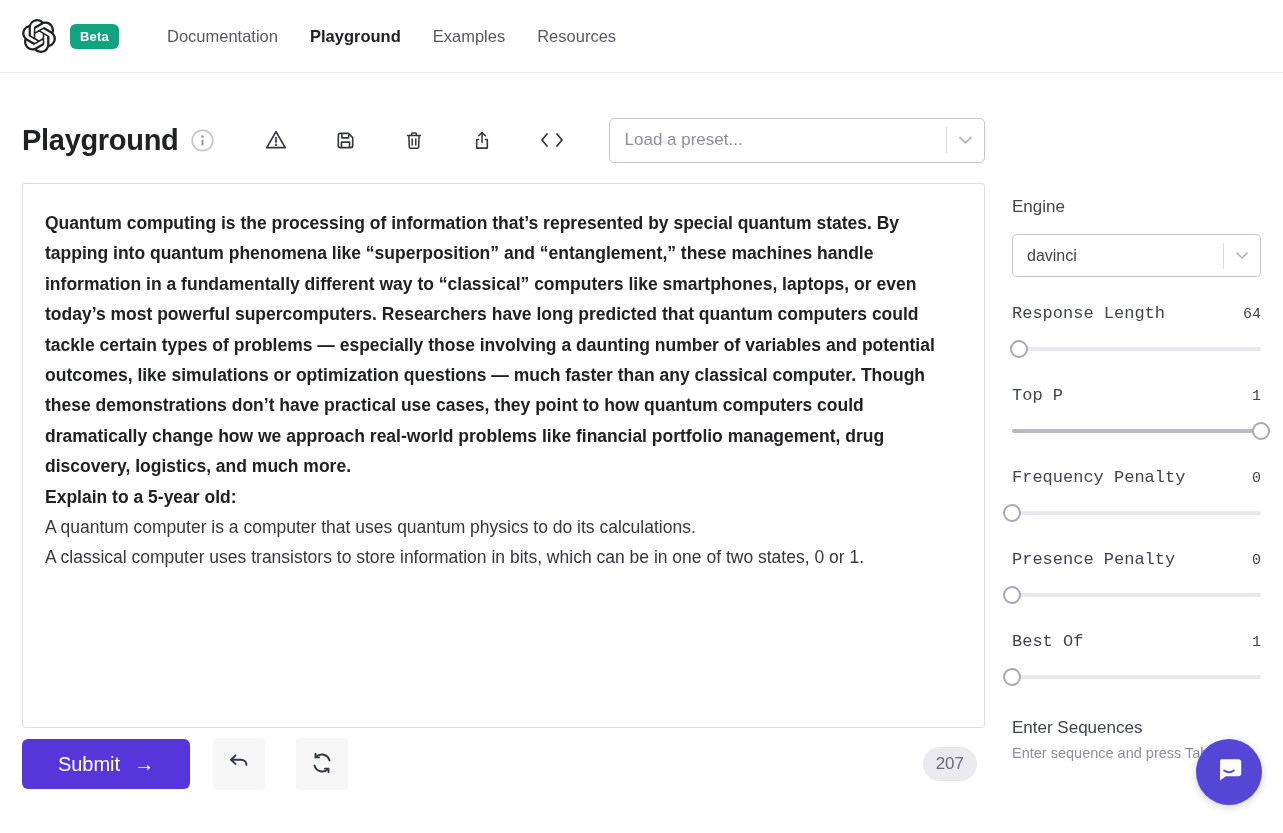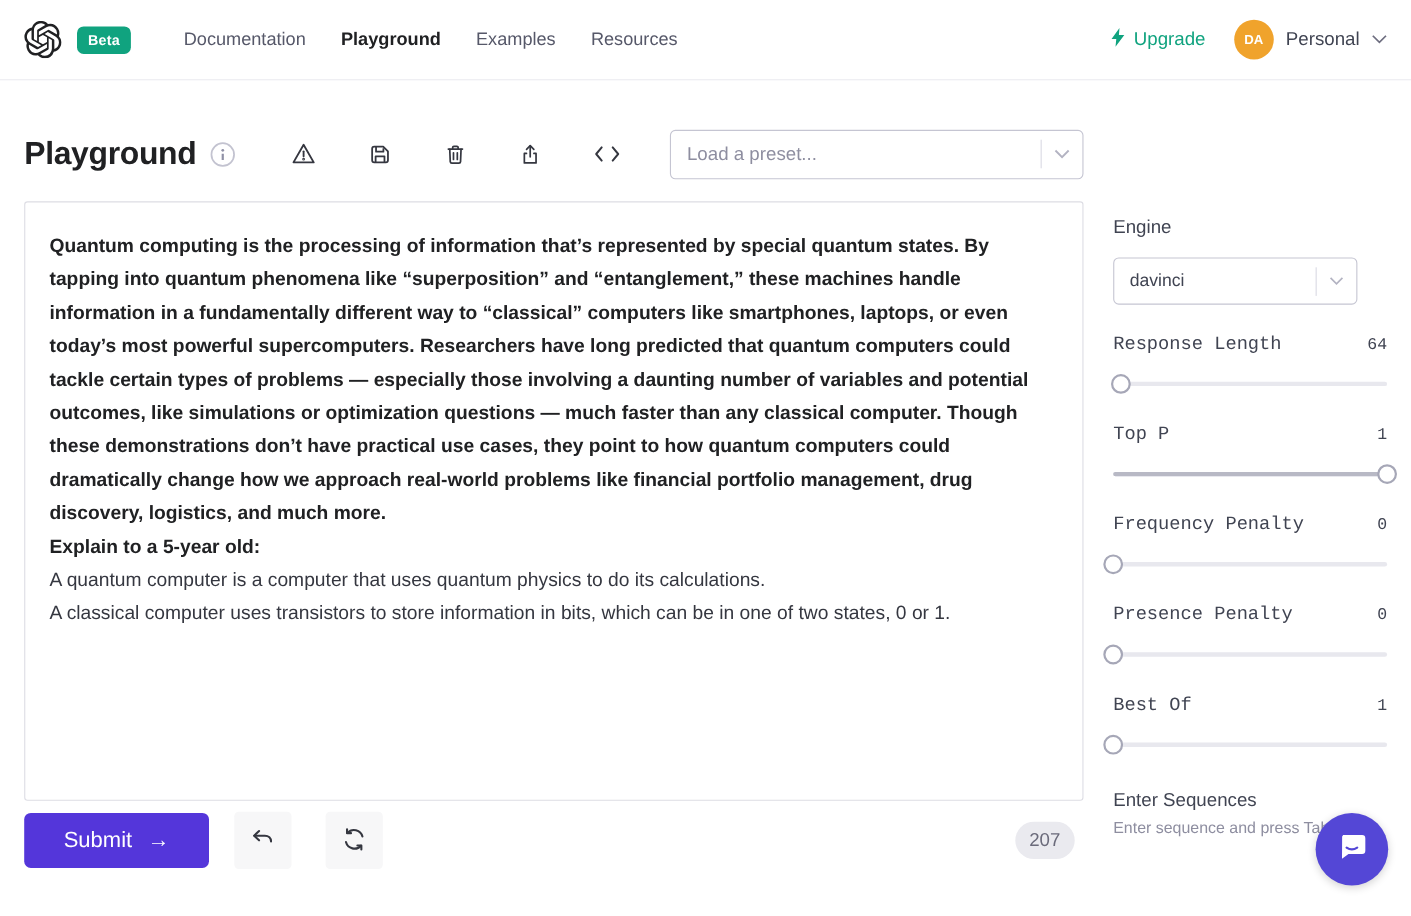--- a/index.html
+++ b/index.html
@@ -118,21 +118,21 @@
 
   
   .sidebar {
     position: absolute; left: 1012px; top: 183px;
     width: 249px;
   }
   .sb-label { font-size: 17px; color: #404452; }
   .engine-label { margin-top: 14px; }
   .engine-select {
     margin-top: 17px;
-    width: 222px; height: 43px;
+    width: 249px; height: 43px;
     border: 1px solid #c5c5d2; border-radius: 5px;
     display: flex; align-items: center;
     padding-left: 14px; cursor: pointer; background: #fff;
   }
   .engine-value { font-size: 16px; color: #404452; flex: 1; }
 
   .param { margin-top: 27px; }
   .param:first-of-type { margin-top: 26px; }
   .param-head { display: flex; justify-content: space-between; align-items: baseline; height: 22px; font-family: Liberation Mono, monospace; }
   .param-value { font-size: 15px; color: #404452; }
@@ -177,39 +177,20 @@
   </span>
   <span class="beta-badge">Beta</span>
 
   <div class="nav">
     <a class="nav-item">Documentation</a>
     <a class="nav-item active">Playground</a>
     <a class="nav-item">Examples</a>
     <a class="nav-item">Resources</a>
   </div>
 
-  <div class="header-right">
-    <div class="upgrade">
-      <span>
-        <svg width="15" height="18" viewBox="0 0 14 18" fill="#10a37f">
-            <path d="M8.2.4 1 10.4h4.3L4.6 17.6 12.6 6.9H7.7L8.2.4z"></path>
-          </svg>
-      </span>
-      <span>Upgrade</span>
-    </div>
-    <div class="account">
-      <span class="avatar">DA</span>
-      <span class="account-name">Personal</span>
-      <span>
-        <svg width="14" height="9" viewBox="0 0 14 9" fill="none" stroke="#6e6e80" stroke-width="1.6">
-            <path d="M1 1.5 7 7.5 13 1.5"></path>
-          </svg>
-      </span>
-    </div>
-  </div>
 </div>
 
 <div class="toolbar">
   <span class="page-title">Playground</span>
   <span class="info-btn">
     <svg width="23" height="23" viewBox="0 0 23 23" fill="none">
       <circle cx="11.5" cy="11.5" r="10.3" stroke="#c3c3d0" stroke-width="1.6"></circle>
       <circle cx="11.5" cy="7.6" r="1.25" fill="#8f90a6"></circle>
       <line x1="11.5" y1="10.8" x2="11.5" y2="16.4" stroke="#8f90a6" stroke-width="2"></line>
     </svg>

